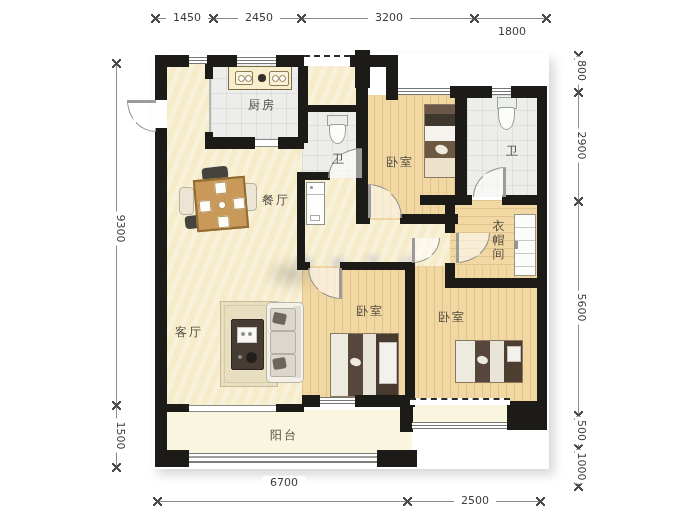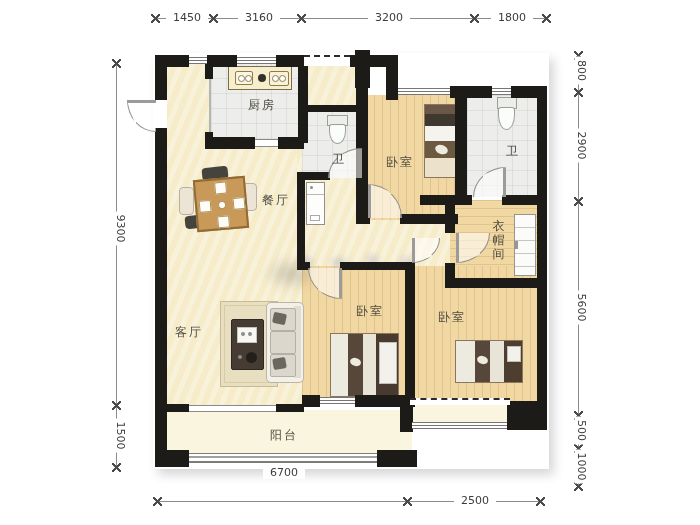--- a/index.html
+++ b/index.html
@@ -236,24 +236,24 @@
   <i class="tk" style="left:112px;top:401px"></i>
   <i class="tk" style="left:112px;top:463px"></i>
   <i class="tk" style="left:574px;top:51px"></i>
   <i class="tk" style="left:574px;top:88px"></i>
   <i class="tk" style="left:574px;top:197px"></i>
   <i class="tk" style="left:574px;top:411px"></i>
   <i class="tk" style="left:574px;top:444px"></i>
   <i class="tk" style="left:574px;top:482px"></i>
 
   <b class="dim" style="left:166px;top:11px;width:38px">1450</b>
-  <b class="dim" style="left:238px;top:11px;width:38px">3160</b>
+  <b class="dim" style="left:238px;top:11px;width:38px">2450</b>
   <b class="dim" style="left:368px;top:11px;width:38px">3200</b>
-  <b class="dim" style="left:491px;top:11px;width:38px">1800</b>
-  <b class="dim" style="left:263px;top:466px;width:38px">6700</b>
+  <b class="dim" style="left:491px;top:25px;width:38px">1800</b>
+  <b class="dim" style="left:263px;top:476px;width:38px">6700</b>
   <b class="dim" style="left:454px;top:494px;width:38px">2500</b>
   <b class="dim rot" style="left:103px;top:222px;width:30px">9300</b>
   <b class="dim rot" style="left:103px;top:429px;width:30px">1500</b>
   <b class="dim rot" style="left:567px;top:64px;width:24px">800</b>
   <b class="dim rot" style="left:564px;top:139px;width:30px">2900</b>
   <b class="dim rot" style="left:564px;top:301px;width:30px">5600</b>
   <b class="dim rot" style="left:567px;top:424px;width:24px">500</b>
   <b class="dim rot" style="left:564px;top:460px;width:30px">1000</b>
 
 </div>

